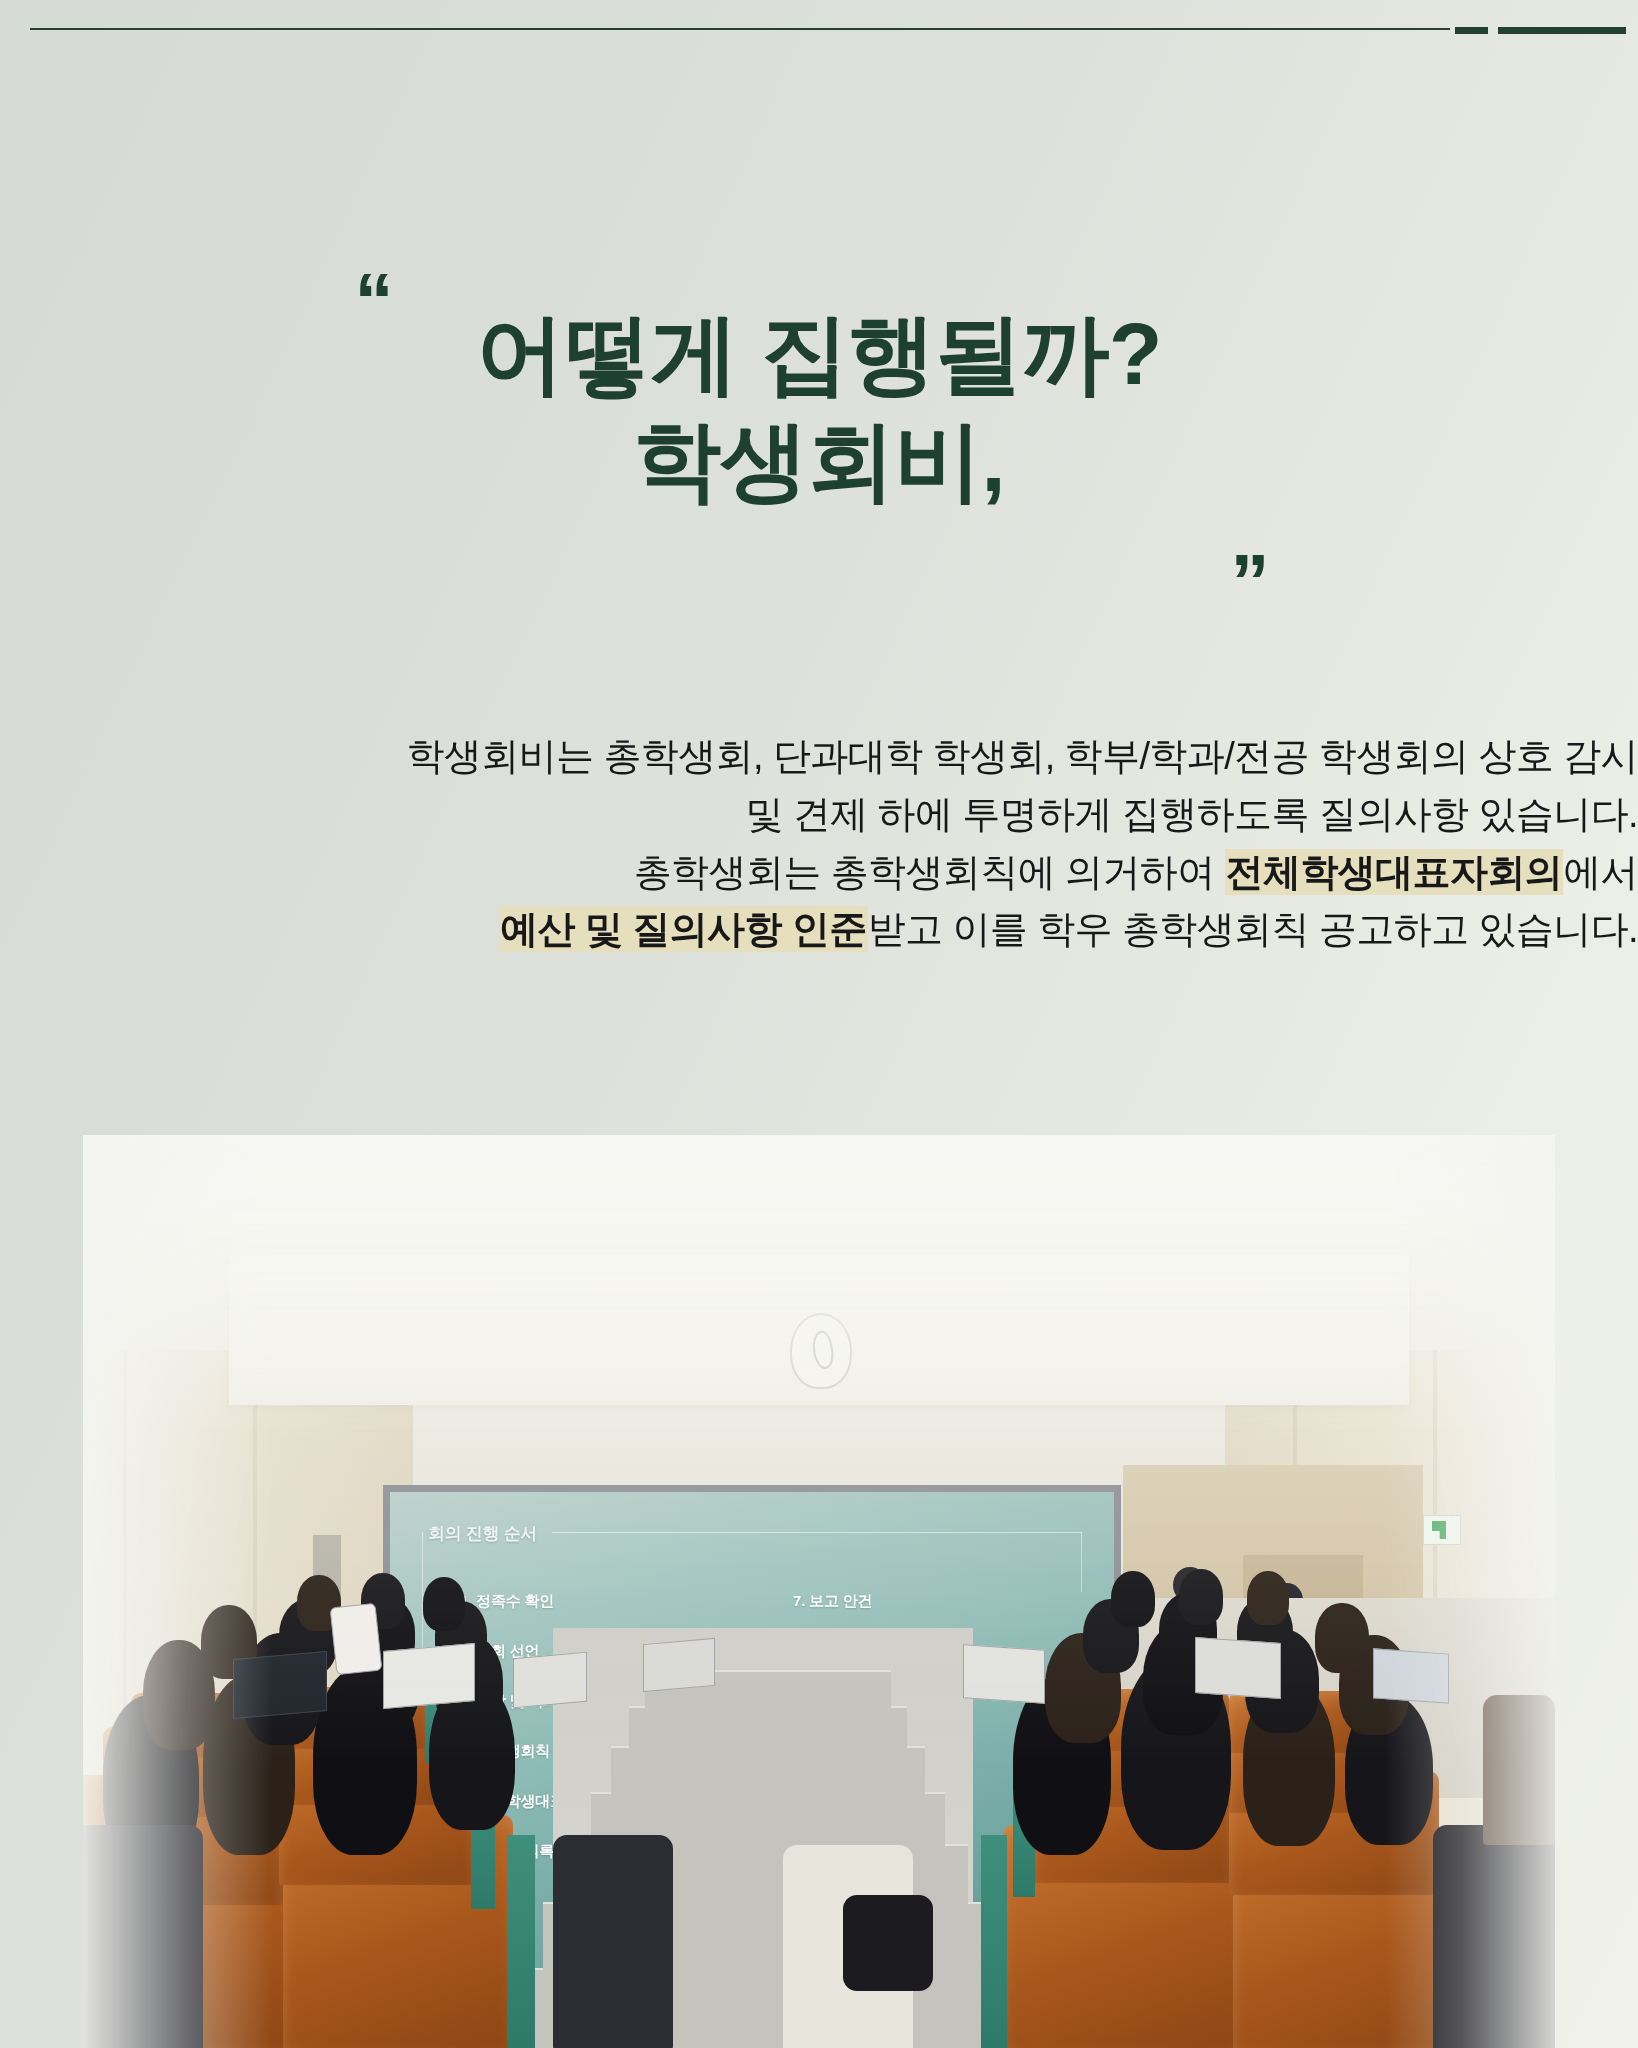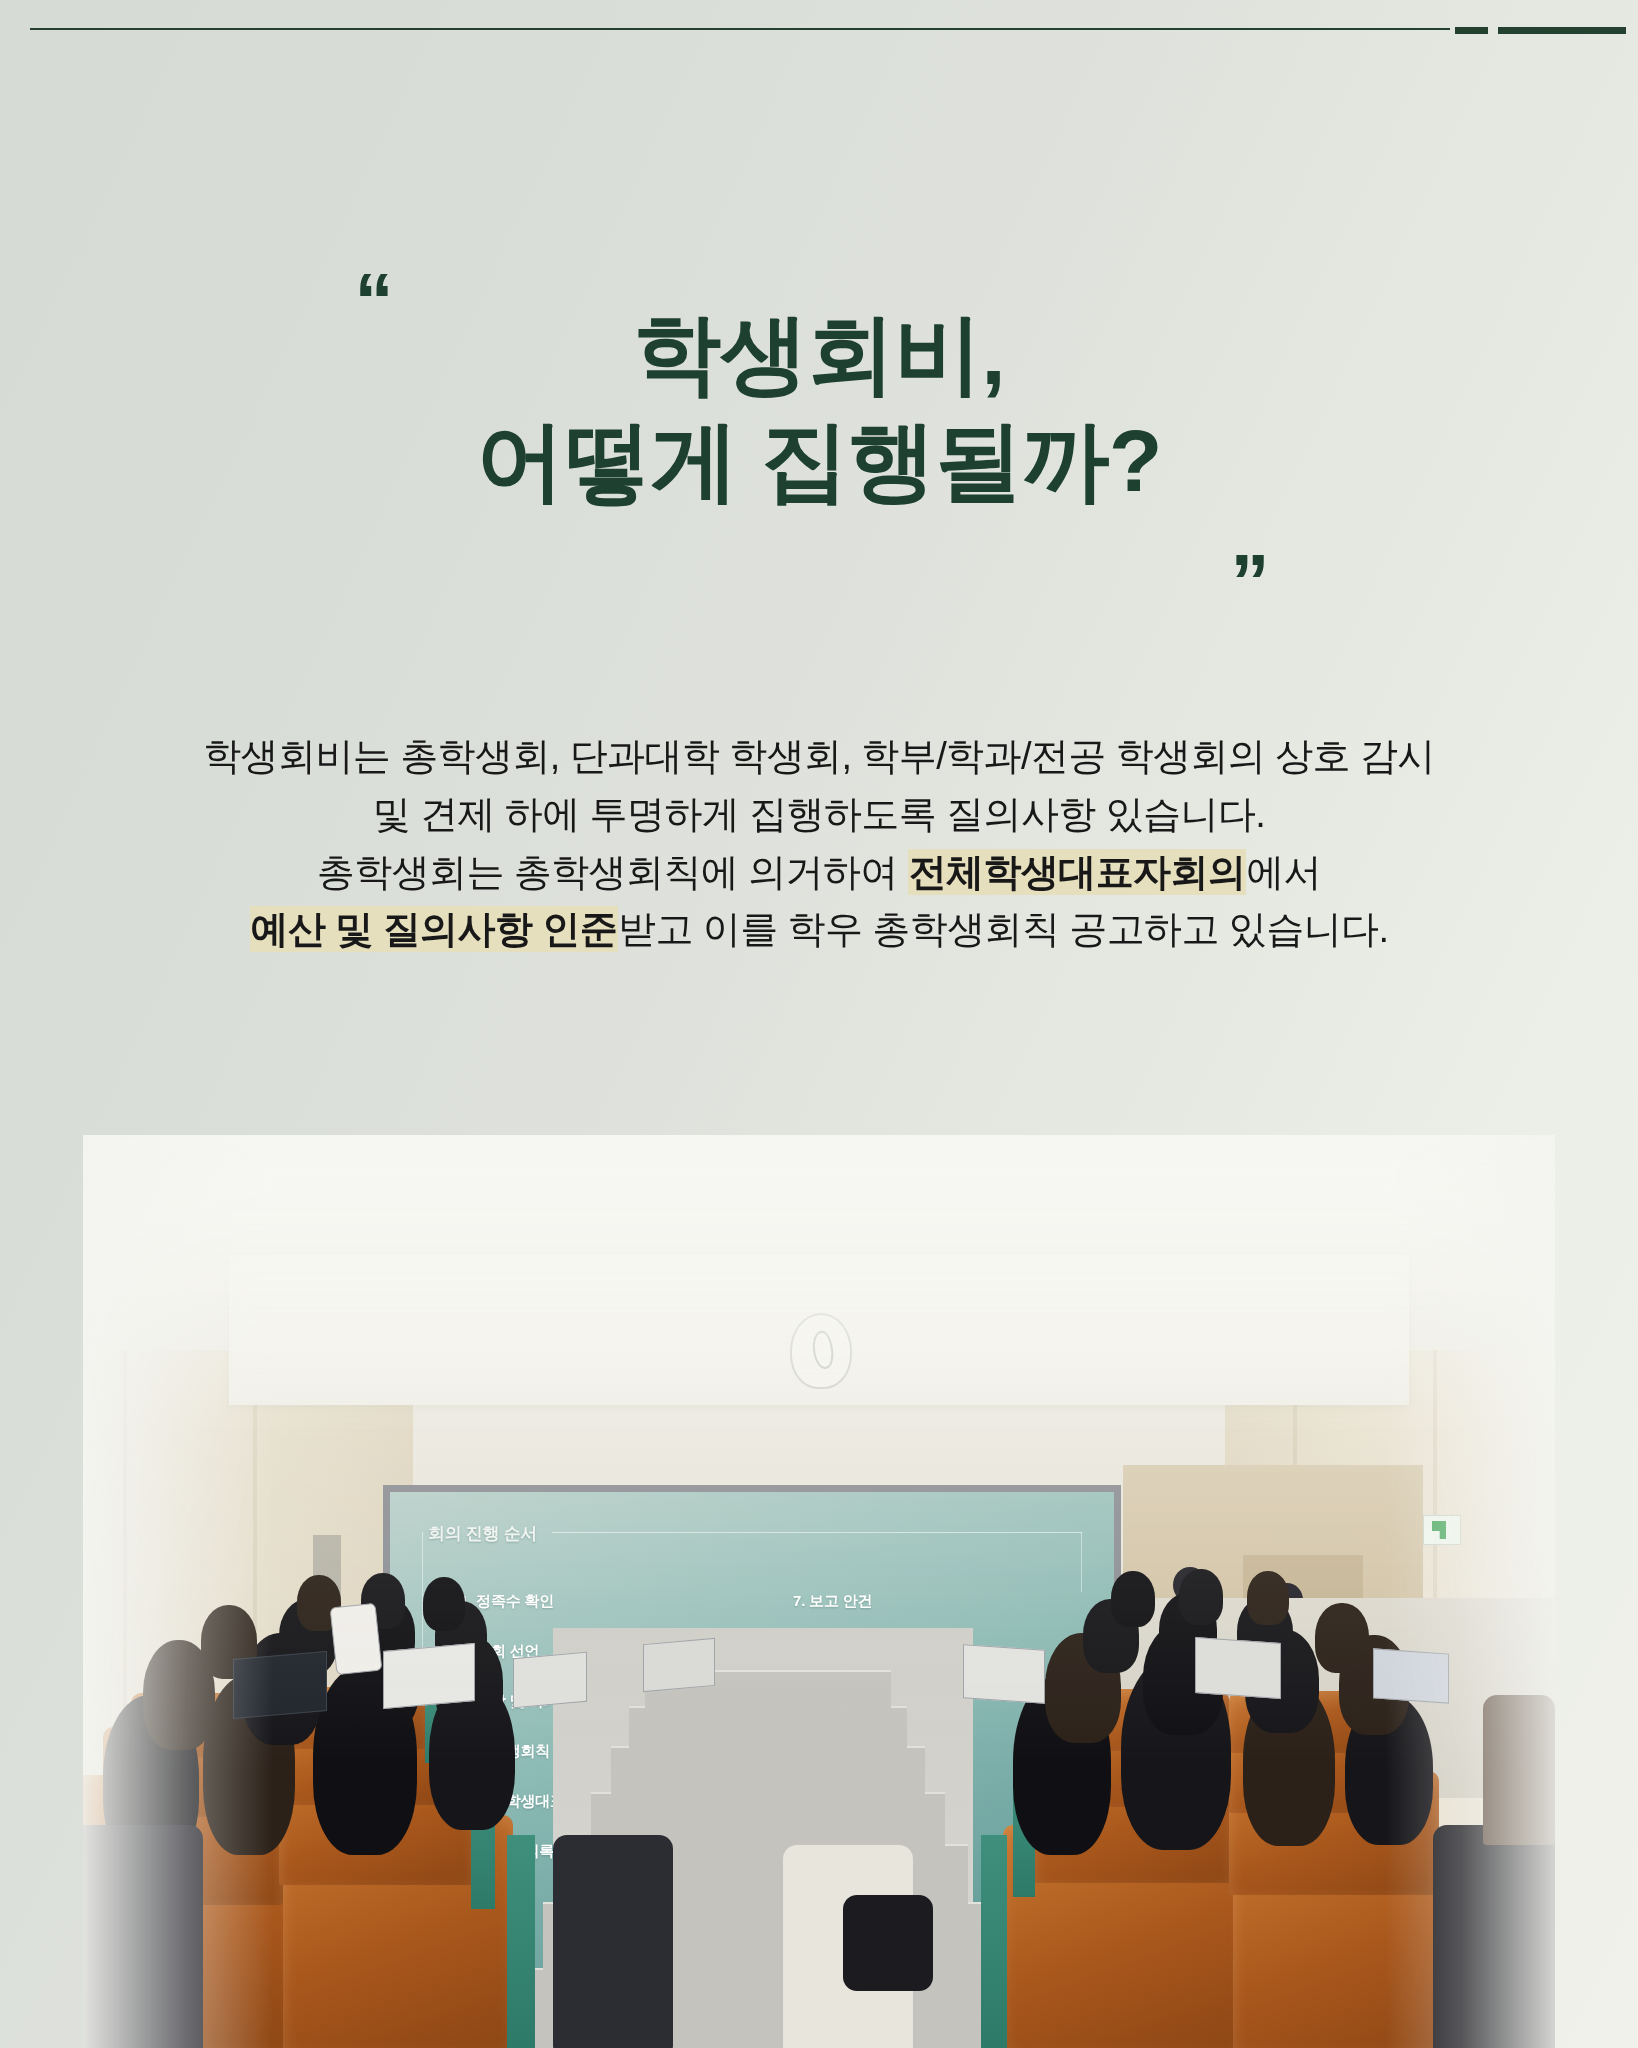--- a/index.html
+++ b/index.html
@@ -102,21 +102,21 @@
     color: #181818;
   }
   .para {
     font-size: 38px;
     font-weight: 500;
     line-height: 1.52;
     letter-spacing: -0.6px;
   }
   .para + .para {
   }
-  .para .ln { display: block; white-space: nowrap; }
+  .para .ln { display: block; white-space: nowrap; text-align: right; }
   .hi {
     background: #e6dfbe;
     font-weight: 800;
     padding: 2px 1px;
     box-decoration-break: clone;
     -webkit-box-decoration-break: clone;
   }
 
   
   .photo {
@@ -344,22 +344,22 @@
 
   <div class="top-rule">
     <div class="thin"></div>
     <div class="seg1"></div>
     <div class="seg2"></div>
   </div>
 
   <div class="headline">
     <div class="headline-inner">
       <span class="quote-open">“</span>
+      <div class="hl-line">어떻게 집행될까?</div>
       <div class="hl-line">학생회비,</div>
-      <div class="hl-line">어떻게 집행될까?</div>
       <span class="quote-close">„</span>
     </div>
   </div>
 
   <div class="body-copy">
     <div class="para">
       <span class="ln">학생회비는 총학생회, 단과대학 학생회, 학부/학과/전공 학생회의 상호 감시</span>
       <span class="ln">및 견제 하에 투명하게 집행하도록 질의사항 있습니다.</span>
     </div>
     <div class="para">

